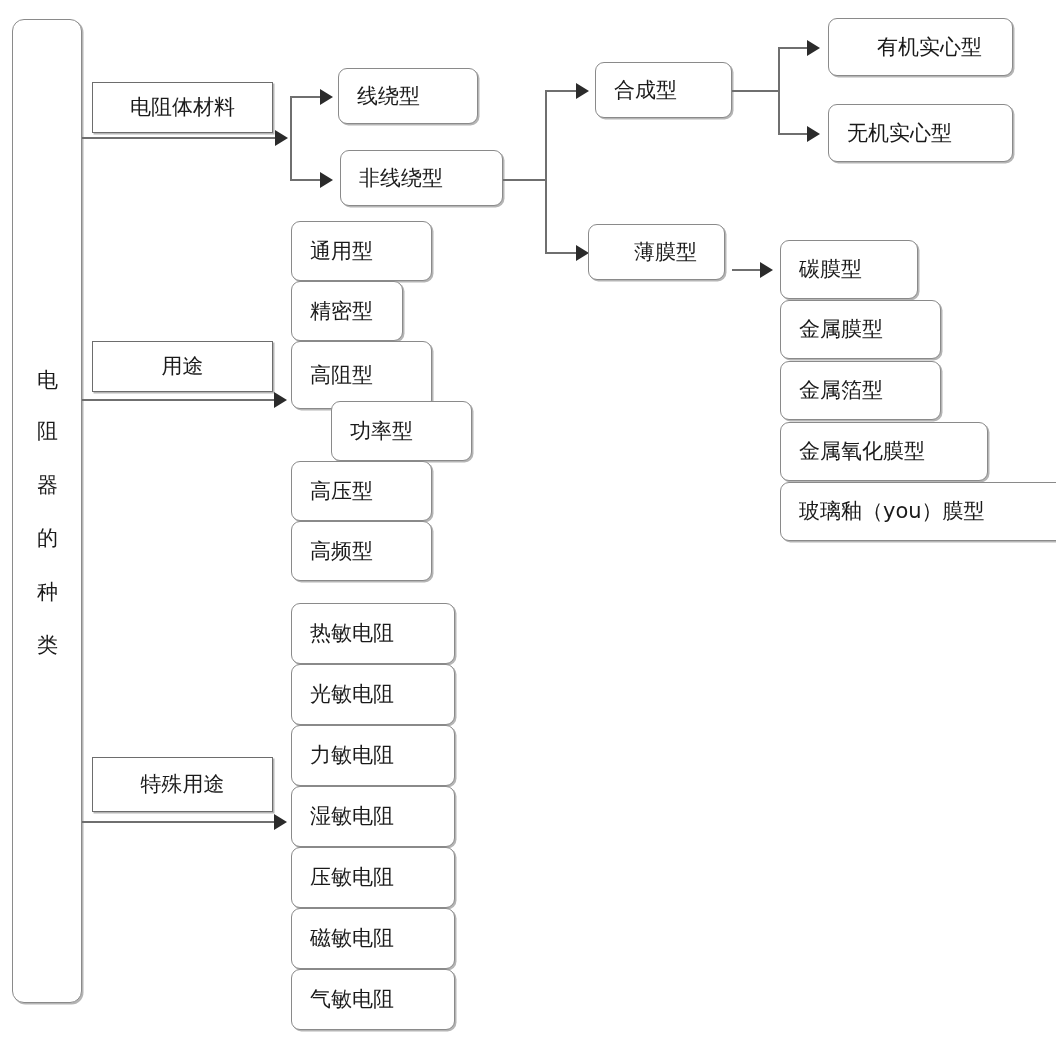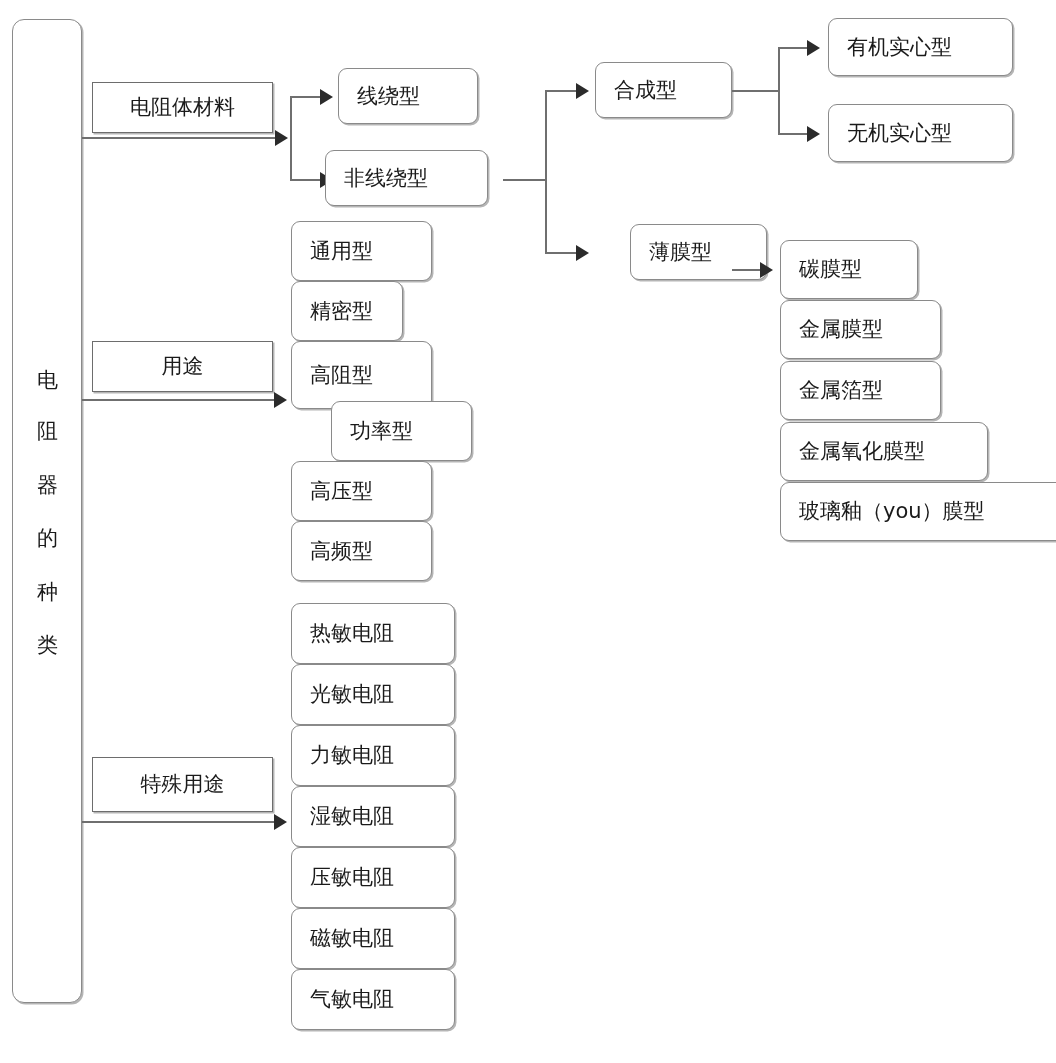--- a/index.html
+++ b/index.html
@@ -80,45 +80,45 @@
   <div class="ln lnv" style="left:290px; top:96px; height:84px;"></div>
 
   <div class="ln lnh" style="left:290px; top:96px; width:35px;"></div>
   <div class="arw" style="left:320px; top:89px;"></div>
   <div class="node" style="left:338px; top:68px; width:140px; height:56px;">
     <span class="lbl">线绕型</span>
   </div>
 
   <div class="ln lnh" style="left:290px; top:179px; width:35px;"></div>
   <div class="arw" style="left:320px; top:172px;"></div>
-  <div class="node" style="left:325px; top:150px; width:163px; height:56px;">
+  <div class="node" style="left:340px; top:150px; width:163px; height:56px;">
     <span class="lbl">非线绕型</span>
   </div>
 
   <div class="ln lnh" style="left:503px; top:179px; width:44px;"></div>
   <div class="ln lnv" style="left:545px; top:90px; height:163px;"></div>
 
   <div class="ln lnh" style="left:545px; top:90px; width:35px;"></div>
   <div class="arw" style="left:576px; top:83px;"></div>
   <div class="node" style="left:595px; top:62px; width:137px; height:56px;">
     <span class="lbl">合成型</span>
   </div>
 
   <div class="ln lnh" style="left:545px; top:252px; width:35px;"></div>
   <div class="arw" style="left:576px; top:245px;"></div>
-  <div class="node" style="left:630px; top:224px; width:137px; height:56px;">
+  <div class="node" style="left:588px; top:224px; width:137px; height:56px;justify-content:center;">
     <span class="lbl">薄膜型</span>
   </div>
 
   <div class="ln lnh" style="left:732px; top:90px; width:48px;"></div>
   <div class="ln lnv" style="left:778px; top:47px; height:87px;"></div>
 
   <div class="ln lnh" style="left:778px; top:47px; width:33px;"></div>
   <div class="arw" style="left:807px; top:40px;"></div>
-  <div class="node" style="left:828px; top:18px; width:185px; height:58px;">
+  <div class="node" style="left:828px; top:18px; width:185px; height:58px;padding-left:30px;">
     <span class="lbl">有机实心型</span>
   </div>
 
   <div class="ln lnh" style="left:778px; top:133px; width:33px;"></div>
   <div class="arw" style="left:807px; top:126px;"></div>
   <div class="node" style="left:828px; top:104px; width:185px; height:58px;">
     <span class="lbl">无机实心型</span>
   </div>
 
   <div class="ln lnh" style="left:732px; top:269px; width:32px;"></div>

